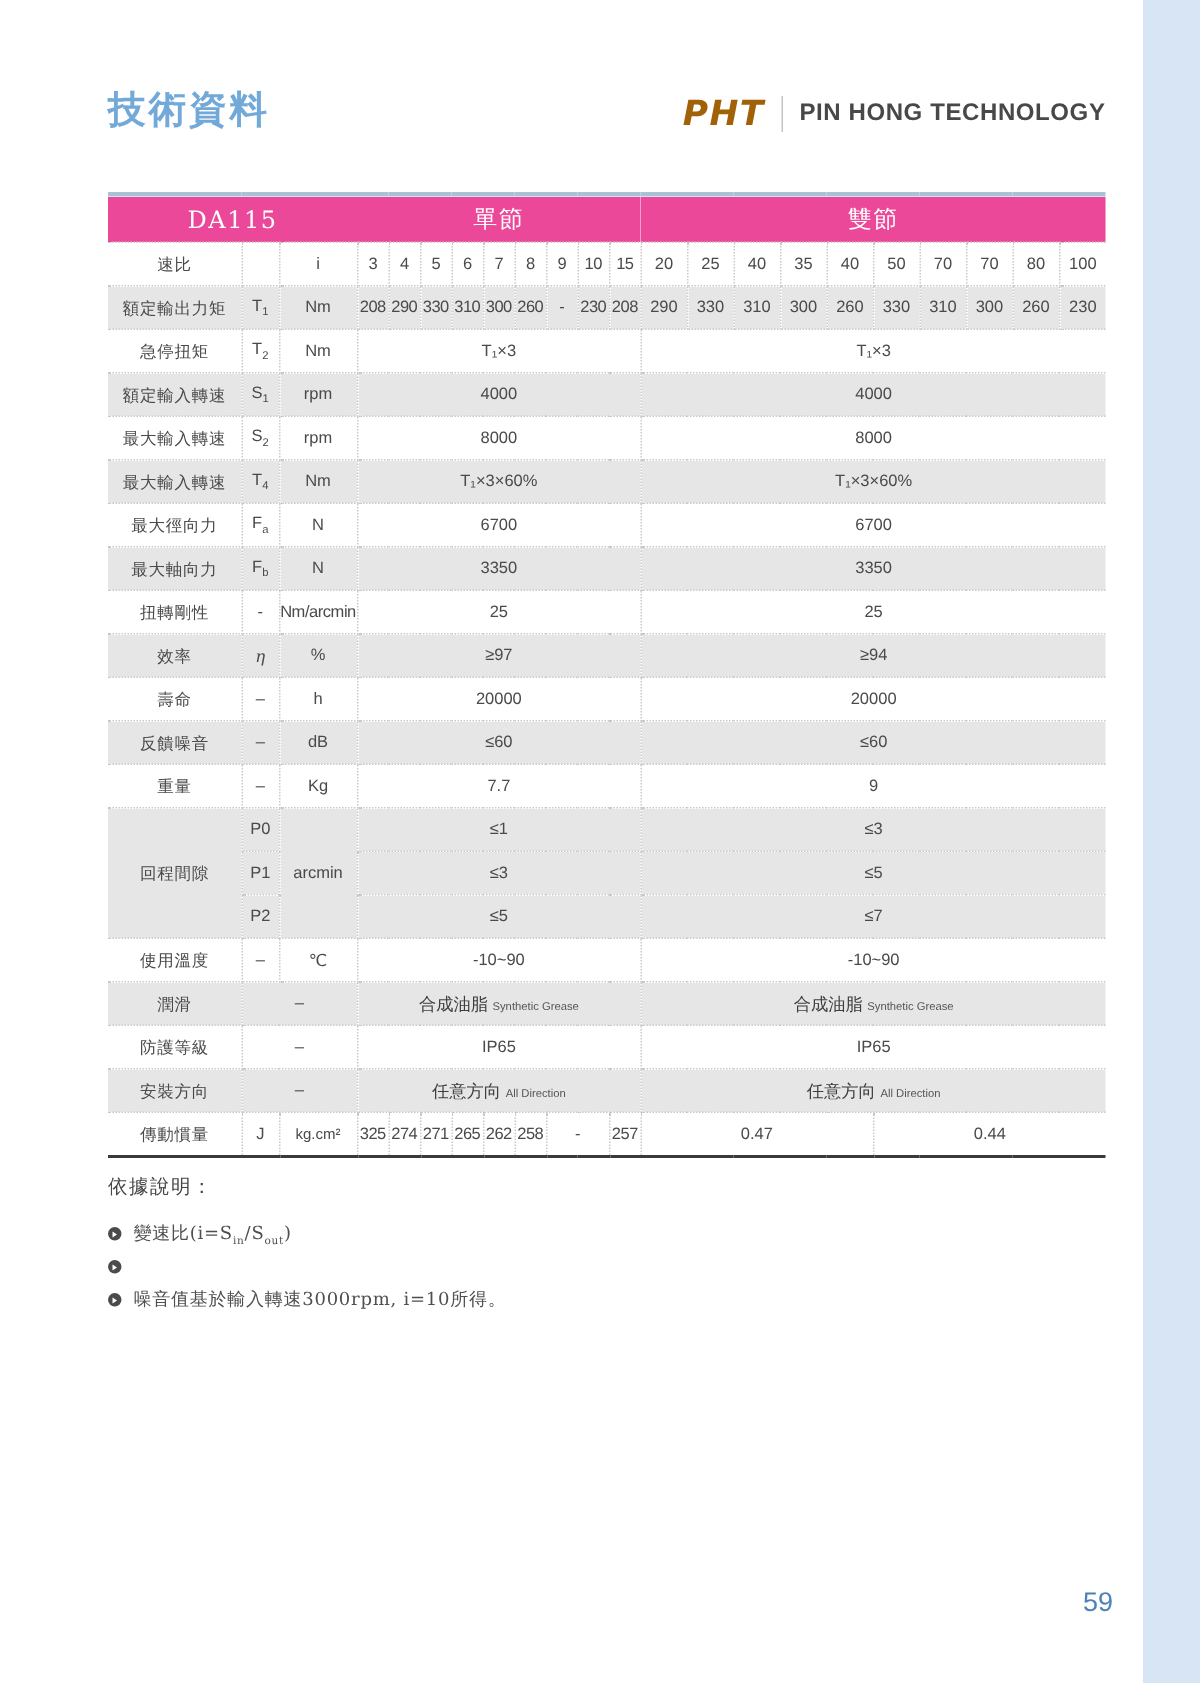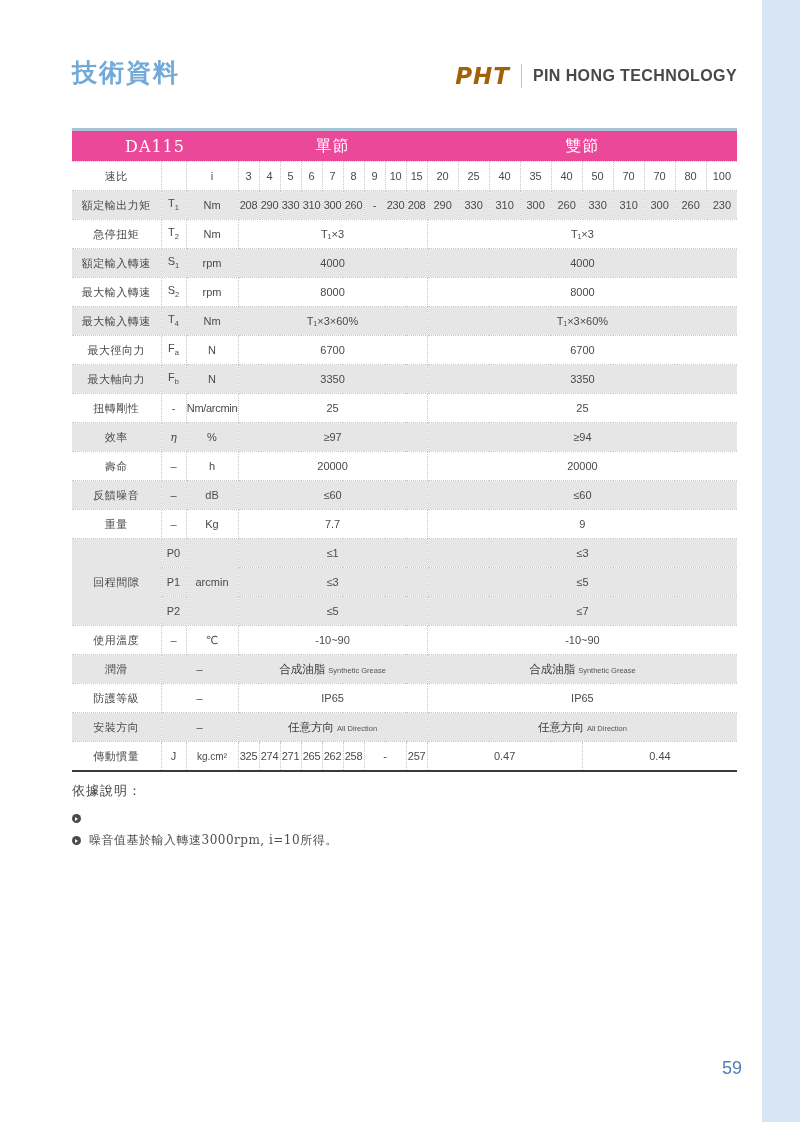--- a/index.html
+++ b/index.html
@@ -289,20 +289,24 @@
     <td class="m" colspan="5">0.47</td>
     <td class="m" colspan="5">0.44</td>
   </tr>
 </tbody>
   </table>
 
 <div class="notes">
   <div class="notes-heading">依據說明：</div>
   <div class="note-item">
     <span class="bullet"></span>
+    <span class="note-text"><span>變速比(i=S</span><sub>in</sub><span>/S</span><sub>out</sub><span>)</span></span>
+  </div>
+  <div class="note-item">
+    <span class="bullet"></span>
   </div>
   <div class="note-item">
     <span class="bullet"></span>
     <span class="note-text">噪音值基於輸入轉速3000rpm, i=10所得。</span>
   </div>
 </div>
 
 <div class="page-number">59</div>
 
 </body></html>

